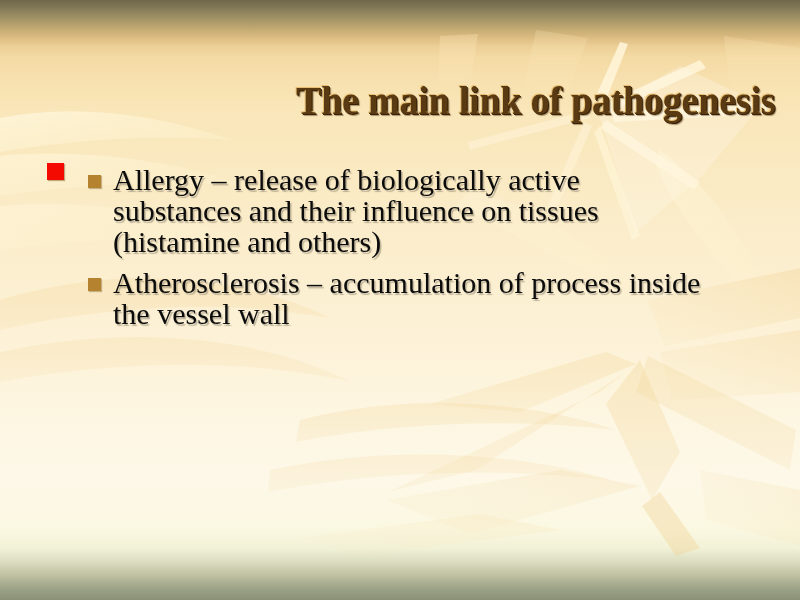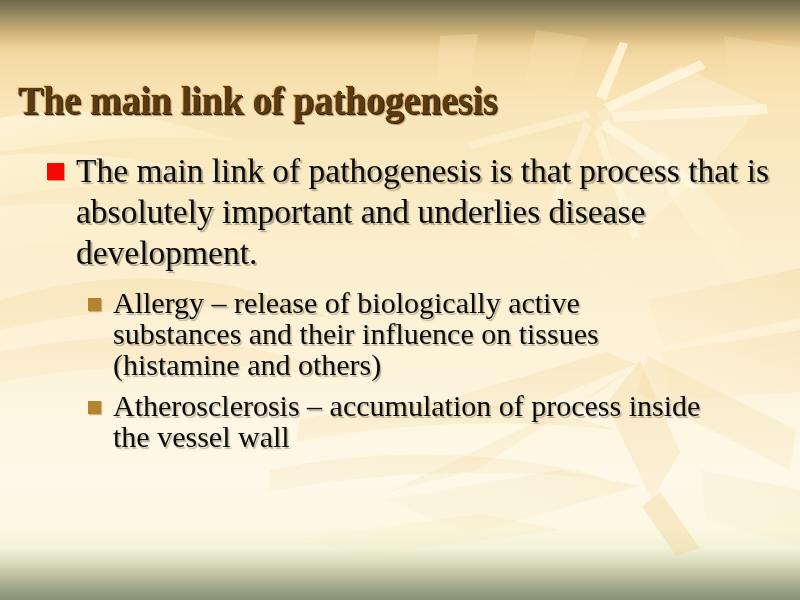--- a/index.html
+++ b/index.html
@@ -49,21 +49,21 @@
     width: 800px;
     height: 600px;
   }
 
   
   #title-block {
     position: absolute;
     top: 50px;
     left: 0;
     width: 793px;
-    text-align: left;
+    text-align: right;
   }
 
   #slide-title {
     display: inline-block;
     font-family: "Liberation Serif", "DejaVu Serif", serif;
     font-weight: bold;
     font-size: 41px;
     line-height: 46px;
     letter-spacing: -0.3px;
     transform: scaleX(0.93);
@@ -198,21 +198,20 @@
   </svg>
 
   <div id="title-block">
     <h1 id="slide-title">The main link of pathogenesis</h1>
   </div>
 
   <div id="body-block">
 
     <div class="lvl1">
       <span class="marker"></span>
-      <span class="txt">The main link of pathogenesis is that process that is absolutely important and underlies disease development.</span>
     </div>
 
     <div class="lvl2-group">
 
       <div class="lvl2">
         <span class="marker"></span>
         <span class="txt">Allergy – release of biologically active substances and their influence on tissues (histamine and others)</span>
       </div>
 
       <div class="lvl2">

